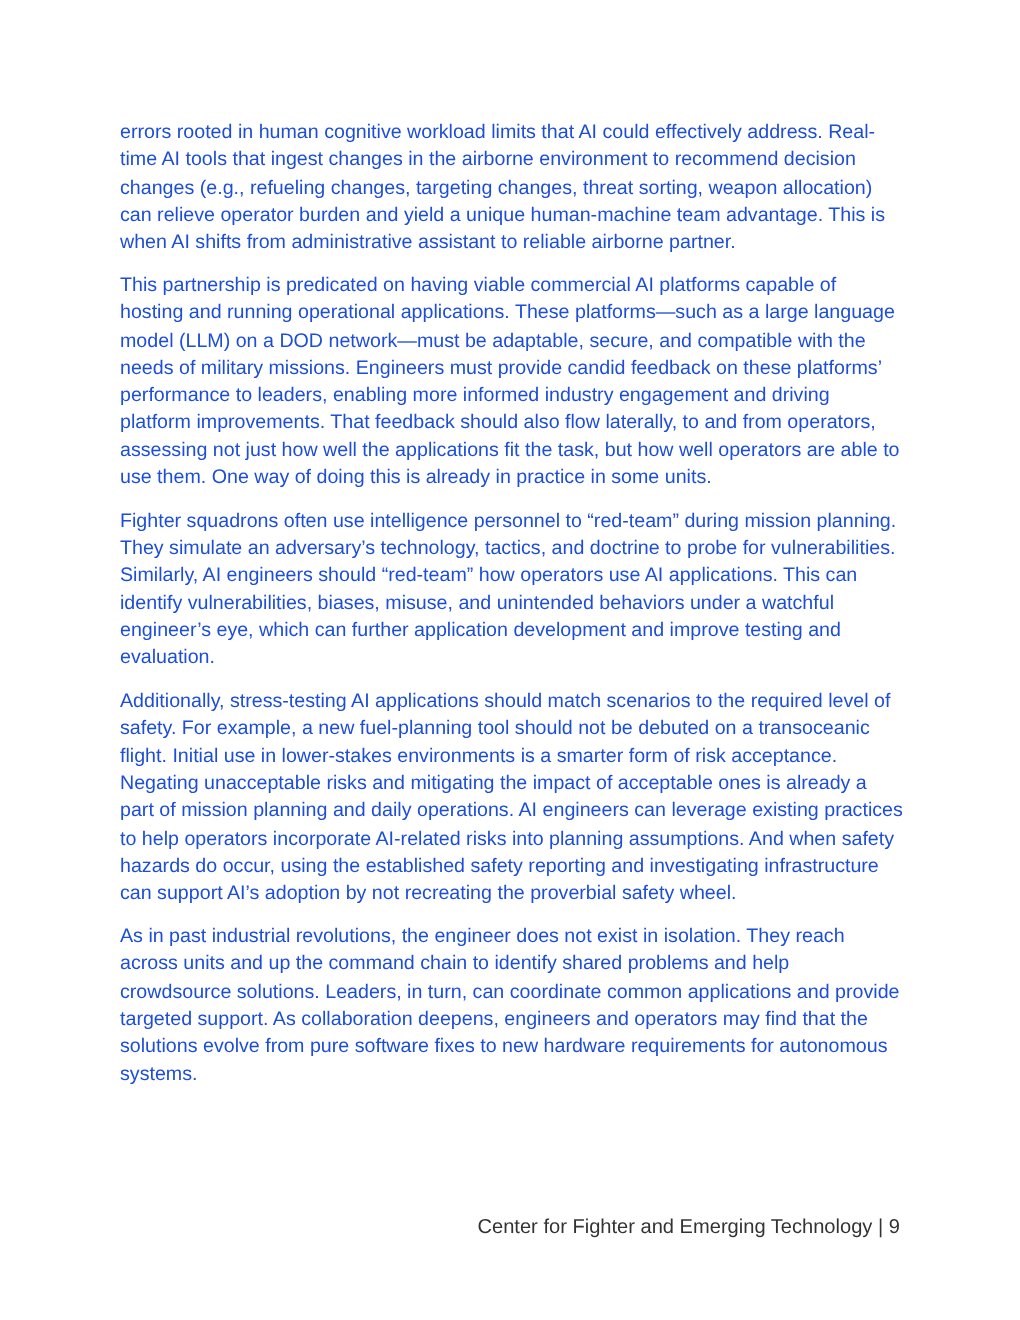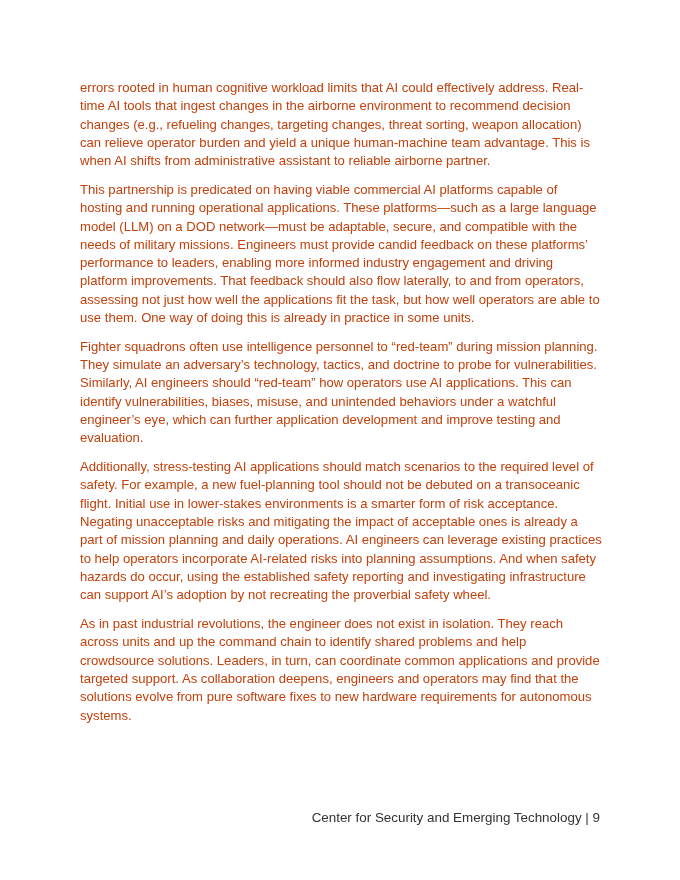--- a/index.html
+++ b/index.html
@@ -14,21 +14,21 @@
       overflow: hidden;
     }
     .page {
       position: absolute;
       left: 80px;
       top: 79px;
       width: 522px;
       font-family: "Liberation Sans", sans-serif;
       font-size: 13.1px;
       line-height: 18.3px;
-      color: #c2410c;
+      color: #1d4ed8;
     }
     .page p {
       margin: 0 0 10.5px 0;
       padding: 0;
     }
     .footer {
       position: absolute;
       right: 80px;
       top: 809px;
       font-family: "Liberation Sans", sans-serif;
@@ -43,16 +43,16 @@
 
 <div class="page">
   <p>errors rooted in human cognitive workload limits that AI could effectively address. Real-time AI tools that ingest changes in the airborne environment to recommend decision changes (e.g., refueling changes, targeting changes, threat sorting, weapon allocation) can relieve operator burden and yield a unique human-machine team advantage. This is when AI shifts from administrative assistant to reliable airborne partner.</p>
   <p>This partnership is predicated on having viable commercial AI platforms capable of hosting and running operational applications. These platforms—such as a large language model (LLM) on a DOD network—must be adaptable, secure, and compatible with the needs of military missions. Engineers must provide candid feedback on these platforms’ performance to leaders, enabling more informed industry engagement and driving platform improvements. That feedback should also flow laterally, to and from operators, assessing not just how well the applications fit the task, but how well operators are able to use them. One way of doing this is already in practice in some units.</p>
   <p>Fighter squadrons often use intelligence personnel to “red-team” during mission planning. They simulate an adversary’s technology, tactics, and doctrine to probe for vulnerabilities. Similarly, AI engineers should “red-team” how operators use AI applications. This can identify vulnerabilities, biases, misuse, and unintended behaviors under a watchful engineer’s eye, which can further application development and improve testing and evaluation.</p>
   <p>Additionally, stress-testing AI applications should match scenarios to the required level of safety. For example, a new fuel-planning tool should not be debuted on a transoceanic flight. Initial use in lower-stakes environments is a smarter form of risk acceptance. Negating unacceptable risks and mitigating the impact of acceptable ones is already a part of mission planning and daily operations. AI engineers can leverage existing practices to help operators incorporate AI-related risks into planning assumptions. And when safety hazards do occur, using the established safety reporting and investigating infrastructure can support AI’s adoption by not recreating the proverbial safety wheel.</p>
   <p>As in past industrial revolutions, the engineer does not exist in isolation. They reach across units and up the command chain to identify shared problems and help crowdsource solutions. Leaders, in turn, can coordinate common applications and provide targeted support. As collaboration deepens, engineers and operators may find that the solutions evolve from pure software fixes to new hardware requirements for autonomous systems.</p>
 </div>
 
 <div class="footer">
-  <span>Center for Security and Emerging Technology</span>
+  <span>Center for Fighter and Emerging Technology</span>
   <span>|</span>
   <span>9</span>
 </div>
 
 </body></html>

